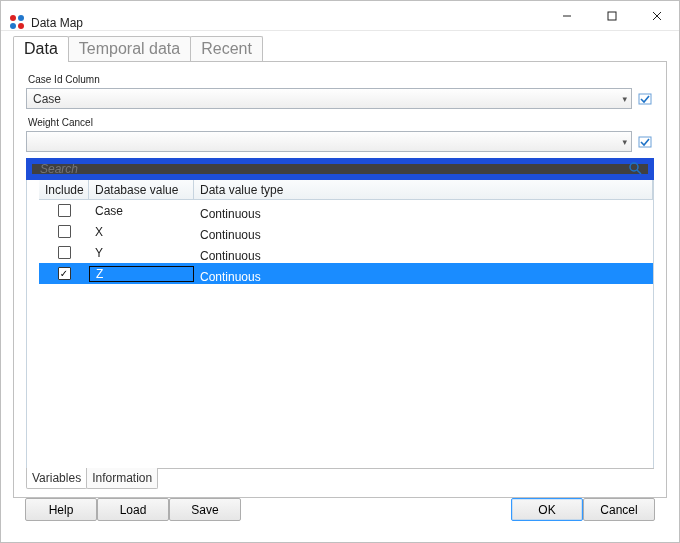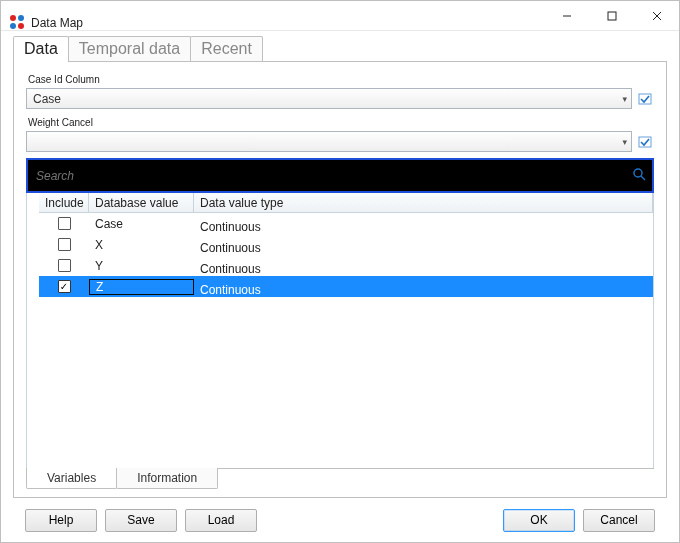--- a/index.html
+++ b/index.html
@@ -21,21 +21,21 @@
   .top-tab.active::after{ content:""; position:absolute; left:0; right:0; bottom:-1px; height:2px; background:#fff;}
 
   .tab-body { border:1px solid #c0c0c0; border-top:none; padding:10px 12px 8px 12px; flex:1; display:flex; flex-direction:column; }
 
   .field-label { font-size:10px; margin:2px 0 3px 2px; }
   .combo-row { display:flex; align-items:center; margin-bottom:6px; }
   .combo { flex:1; height:21px; border:1px solid #aeb6bf; background:linear-gradient(#fefefe,#eeeeee); display:flex; align-items:center; padding:0 6px; font-size:12px; color:#333; position:relative; }
   .combo .arrow { position:absolute; right:4px; top:50%; transform:translateY(-50%); font-size:9px; color:#555;}
   .checkbtn { width:18px; height:21px; margin-left:4px; display:flex; align-items:center; justify-content:center; }
 
-  .search-row { display:flex; align-items:center; border:2px solid #1d4ed8; height:35px; padding:0 6px; background:#000000; }
+  .search-row { display:flex; align-items:center; border:6px solid #1d4ed8; height:22px; padding:0 6px; background:#404040; }
   .search-row input { flex:1; border:none; outline:none; font-style:italic; color:#b8b8b8; font-size:12px; font-family:inherit; background:transparent;}
   .search-row .mag { color:#1d72c7; }
 
   .grid { border:1px solid #c7d4df; border-top:none; flex:1; display:flex; flex-direction:column; background:#fff; overflow:hidden;padding-left:12px;}
   .grid-head { display:flex; background:linear-gradient(#fafcfd,#eef2f5); border-bottom:1px solid #c7d4df; height:20px;}
   .col { border-right:1px solid #c7d4df; padding:2px 6px; font-size:12px; display:flex; align-items:center;}
   .col-include { width:50px;}
   .col-db { width:105px;}
   .col-type { flex:1;}
   .grid-body { flex:1; overflow:auto; }
@@ -44,25 +44,25 @@
   .cell-include { width:50px; justify-content:center;}
   .cell-db { width:105px;}
   .cell-type { flex:1;margin-top:6px;}
   .chk { width:13px; height:13px; border:1px solid #555; background:#fff; border-radius:1px; display:inline-flex; align-items:center; justify-content:center; font-size:10px; line-height:1;}
   .row.selected { background:#1a8cff; color:#fff; }
   .row.selected .cell-db { border:1px solid #0a0a0a; background:#1a8cff; }
   .row.selected .chk { border-color:#333; background:#fff; color:#000;}
 
   .sub-tabs { display:flex; align-items:flex-start; height:21px; margin-top:-1px; position:relative;}
   .sub-tabs::before{ content:""; position:absolute; left:0; right:0; top:0; height:1px; background:#c0c0c0;}
-  .sub-tab { border:1px solid #c0c0c0; border-top:none; padding:3px 20px; background:#fafafa; font-size:12px; border-radius:0 0 2px 2px; margin-right:-1px; color:#333; position:relative;}
+  .sub-tab { border:1px solid #c0c0c0; border-top:none; padding:3px 5px; background:#fafafa; font-size:12px; border-radius:0 0 2px 2px; margin-right:-1px; color:#333; position:relative;}
   .sub-tab.active { background:#fff; z-index:2;}
   .sub-tab.active::before{ content:""; position:absolute; left:0; right:0; top:-1px; height:2px; background:#fff;}
 
-  .footer { height:44px; display:flex; align-items:center; padding:0 12px; gap:8px; }
+  .footer { height:44px; display:flex; align-items:flex-start; padding:0 12px; }
   .btn { height:23px; min-width:72px; border:1px solid #adadad; background:linear-gradient(#f7f7f7,#e6e6e6); font-size:12px; font-family:inherit; padding:0 10px; cursor:default; border-radius:2px;}
   .btn.default { border-color:#3399ff; box-shadow:0 0 0 1px rgba(51,153,255,.2) inset;}
   .footer-spacer { flex:1; }
 </style>
 </head>
 <body>
 
 <div class="window">
 
   <div class="titlebar">
@@ -182,21 +182,21 @@
 
       <div class="sub-tabs">
         <div class="sub-tab active">Variables</div>
         <div class="sub-tab">Information</div>
       </div>
 
     </div>
 
     <div class="footer">
       <button class="btn">Help</button>
+      <button class="btn">Load</button>
       <button class="btn">Save</button>
-      <button class="btn">Load</button>
       <span class="footer-spacer"></span>
       <button class="btn default">OK</button>
       <button class="btn">Cancel</button>
     </div>
 
   </div>
 </div>
 
 </body></html>

